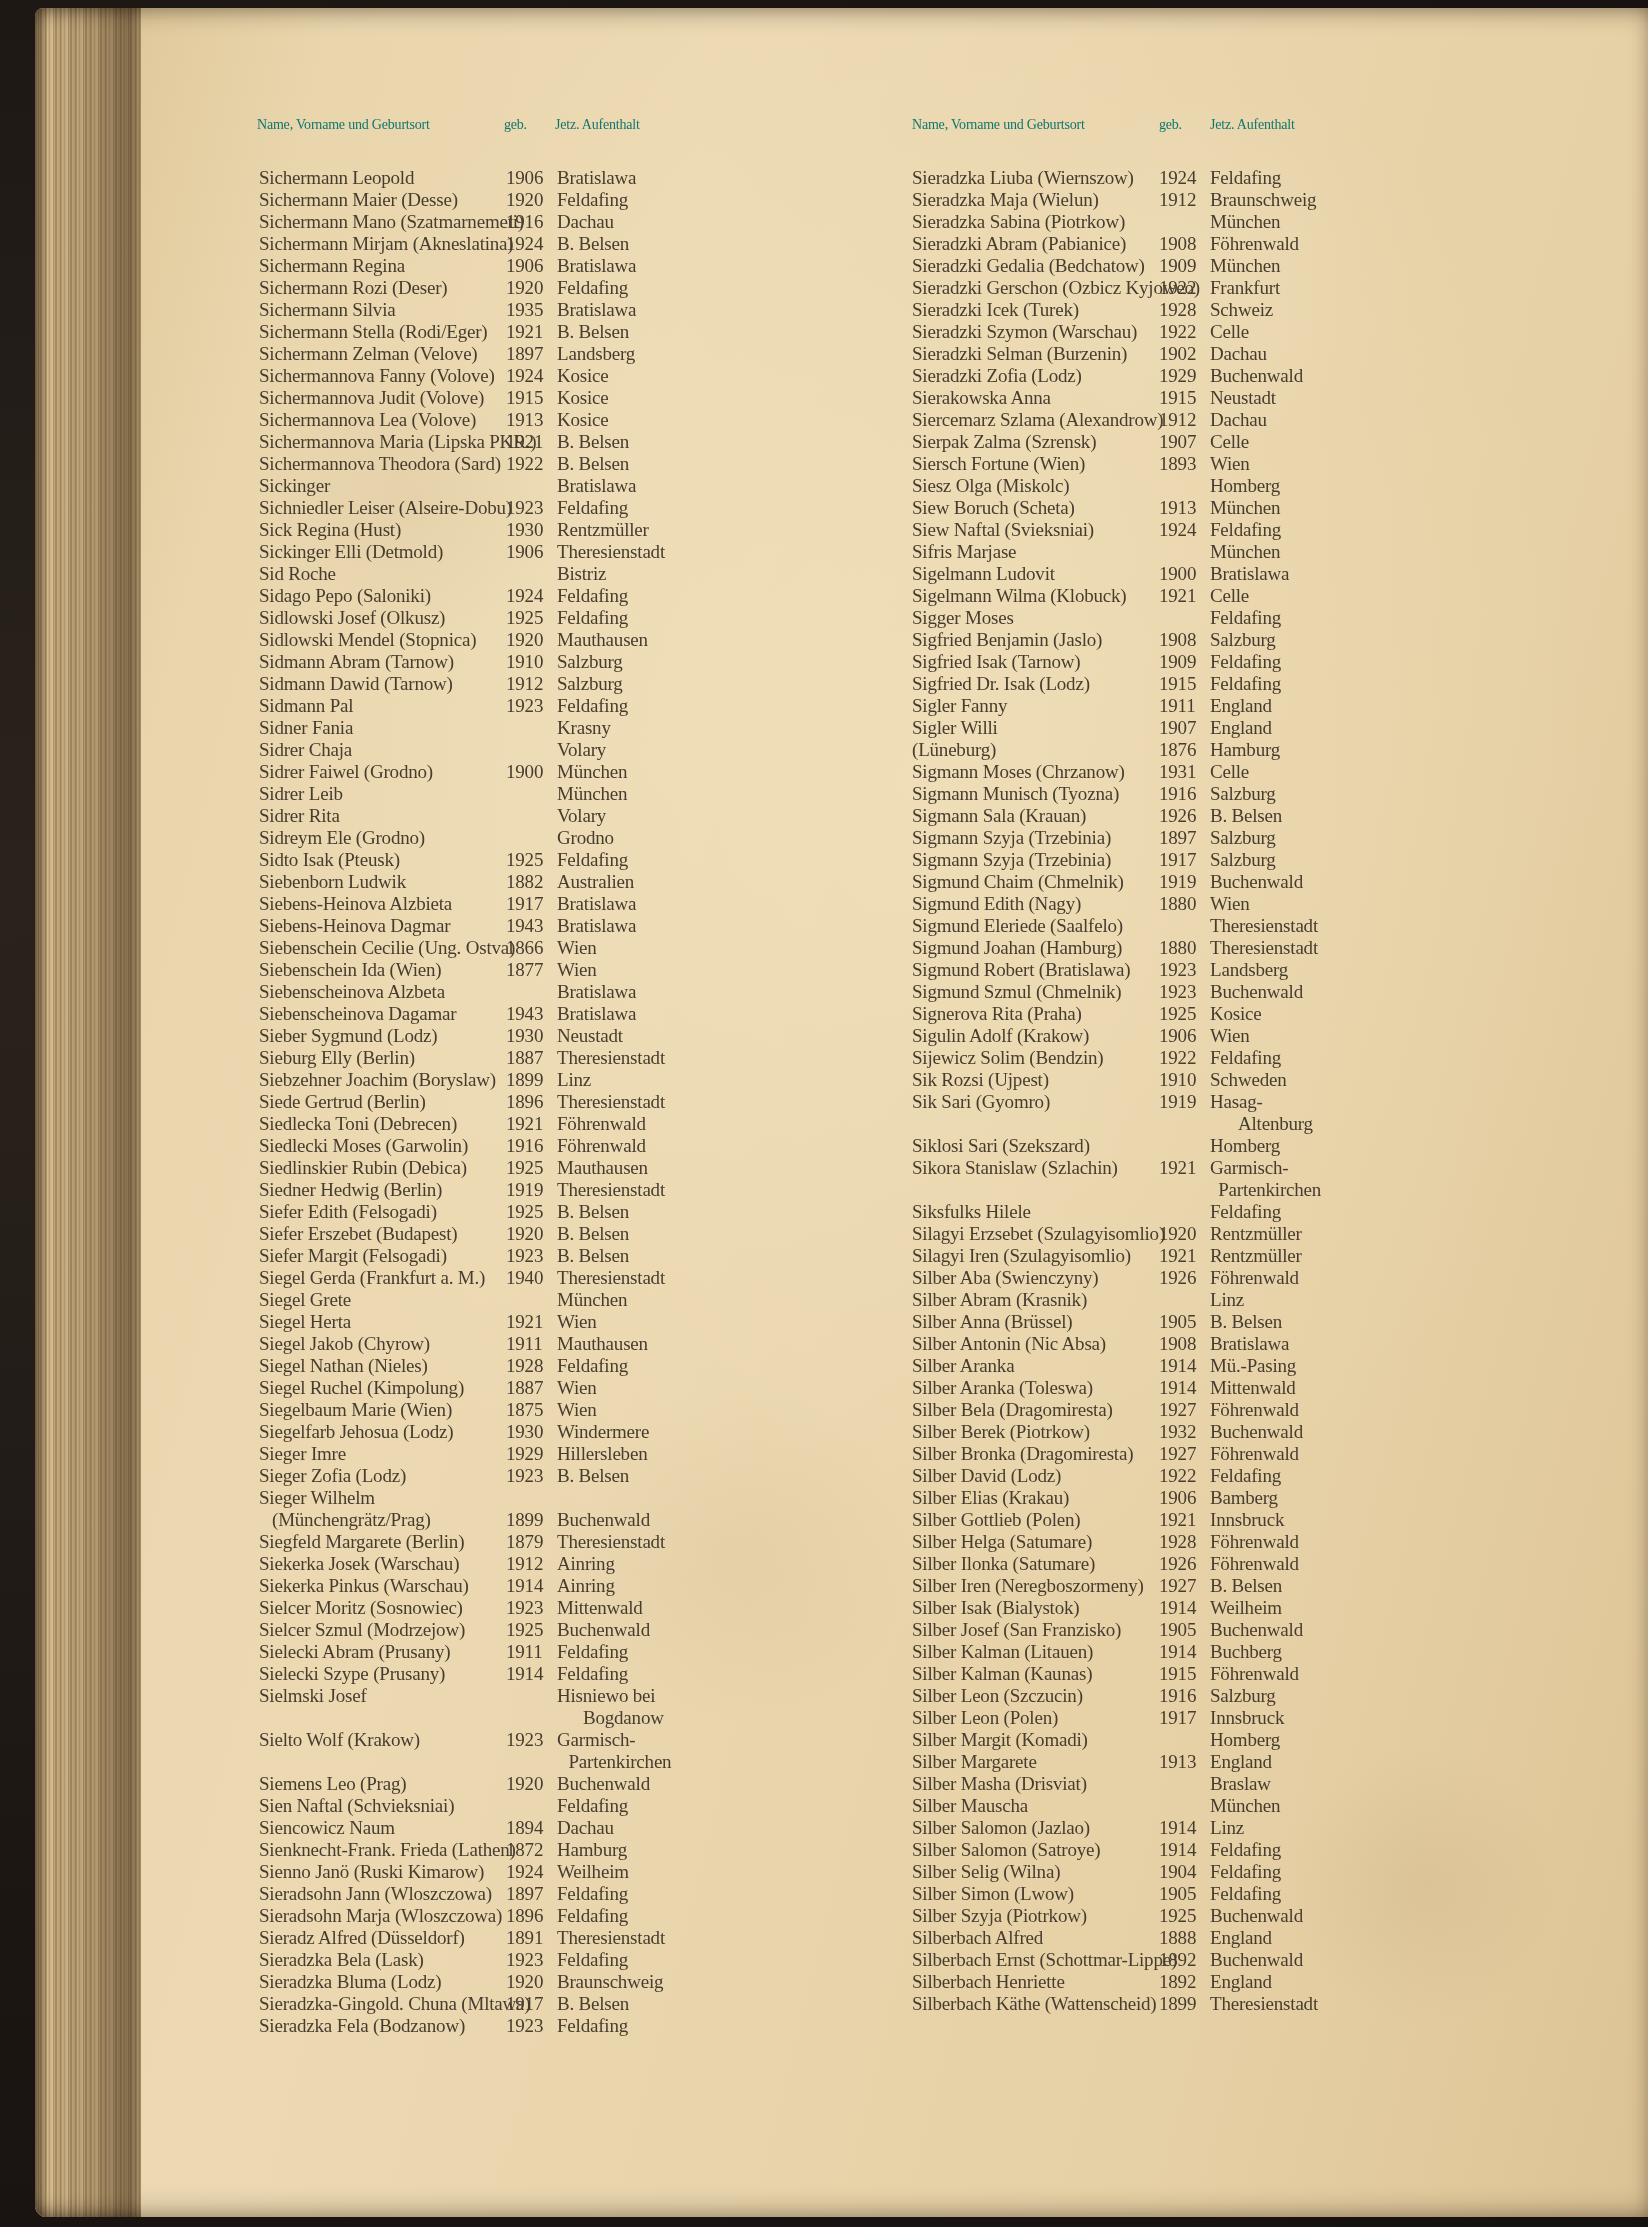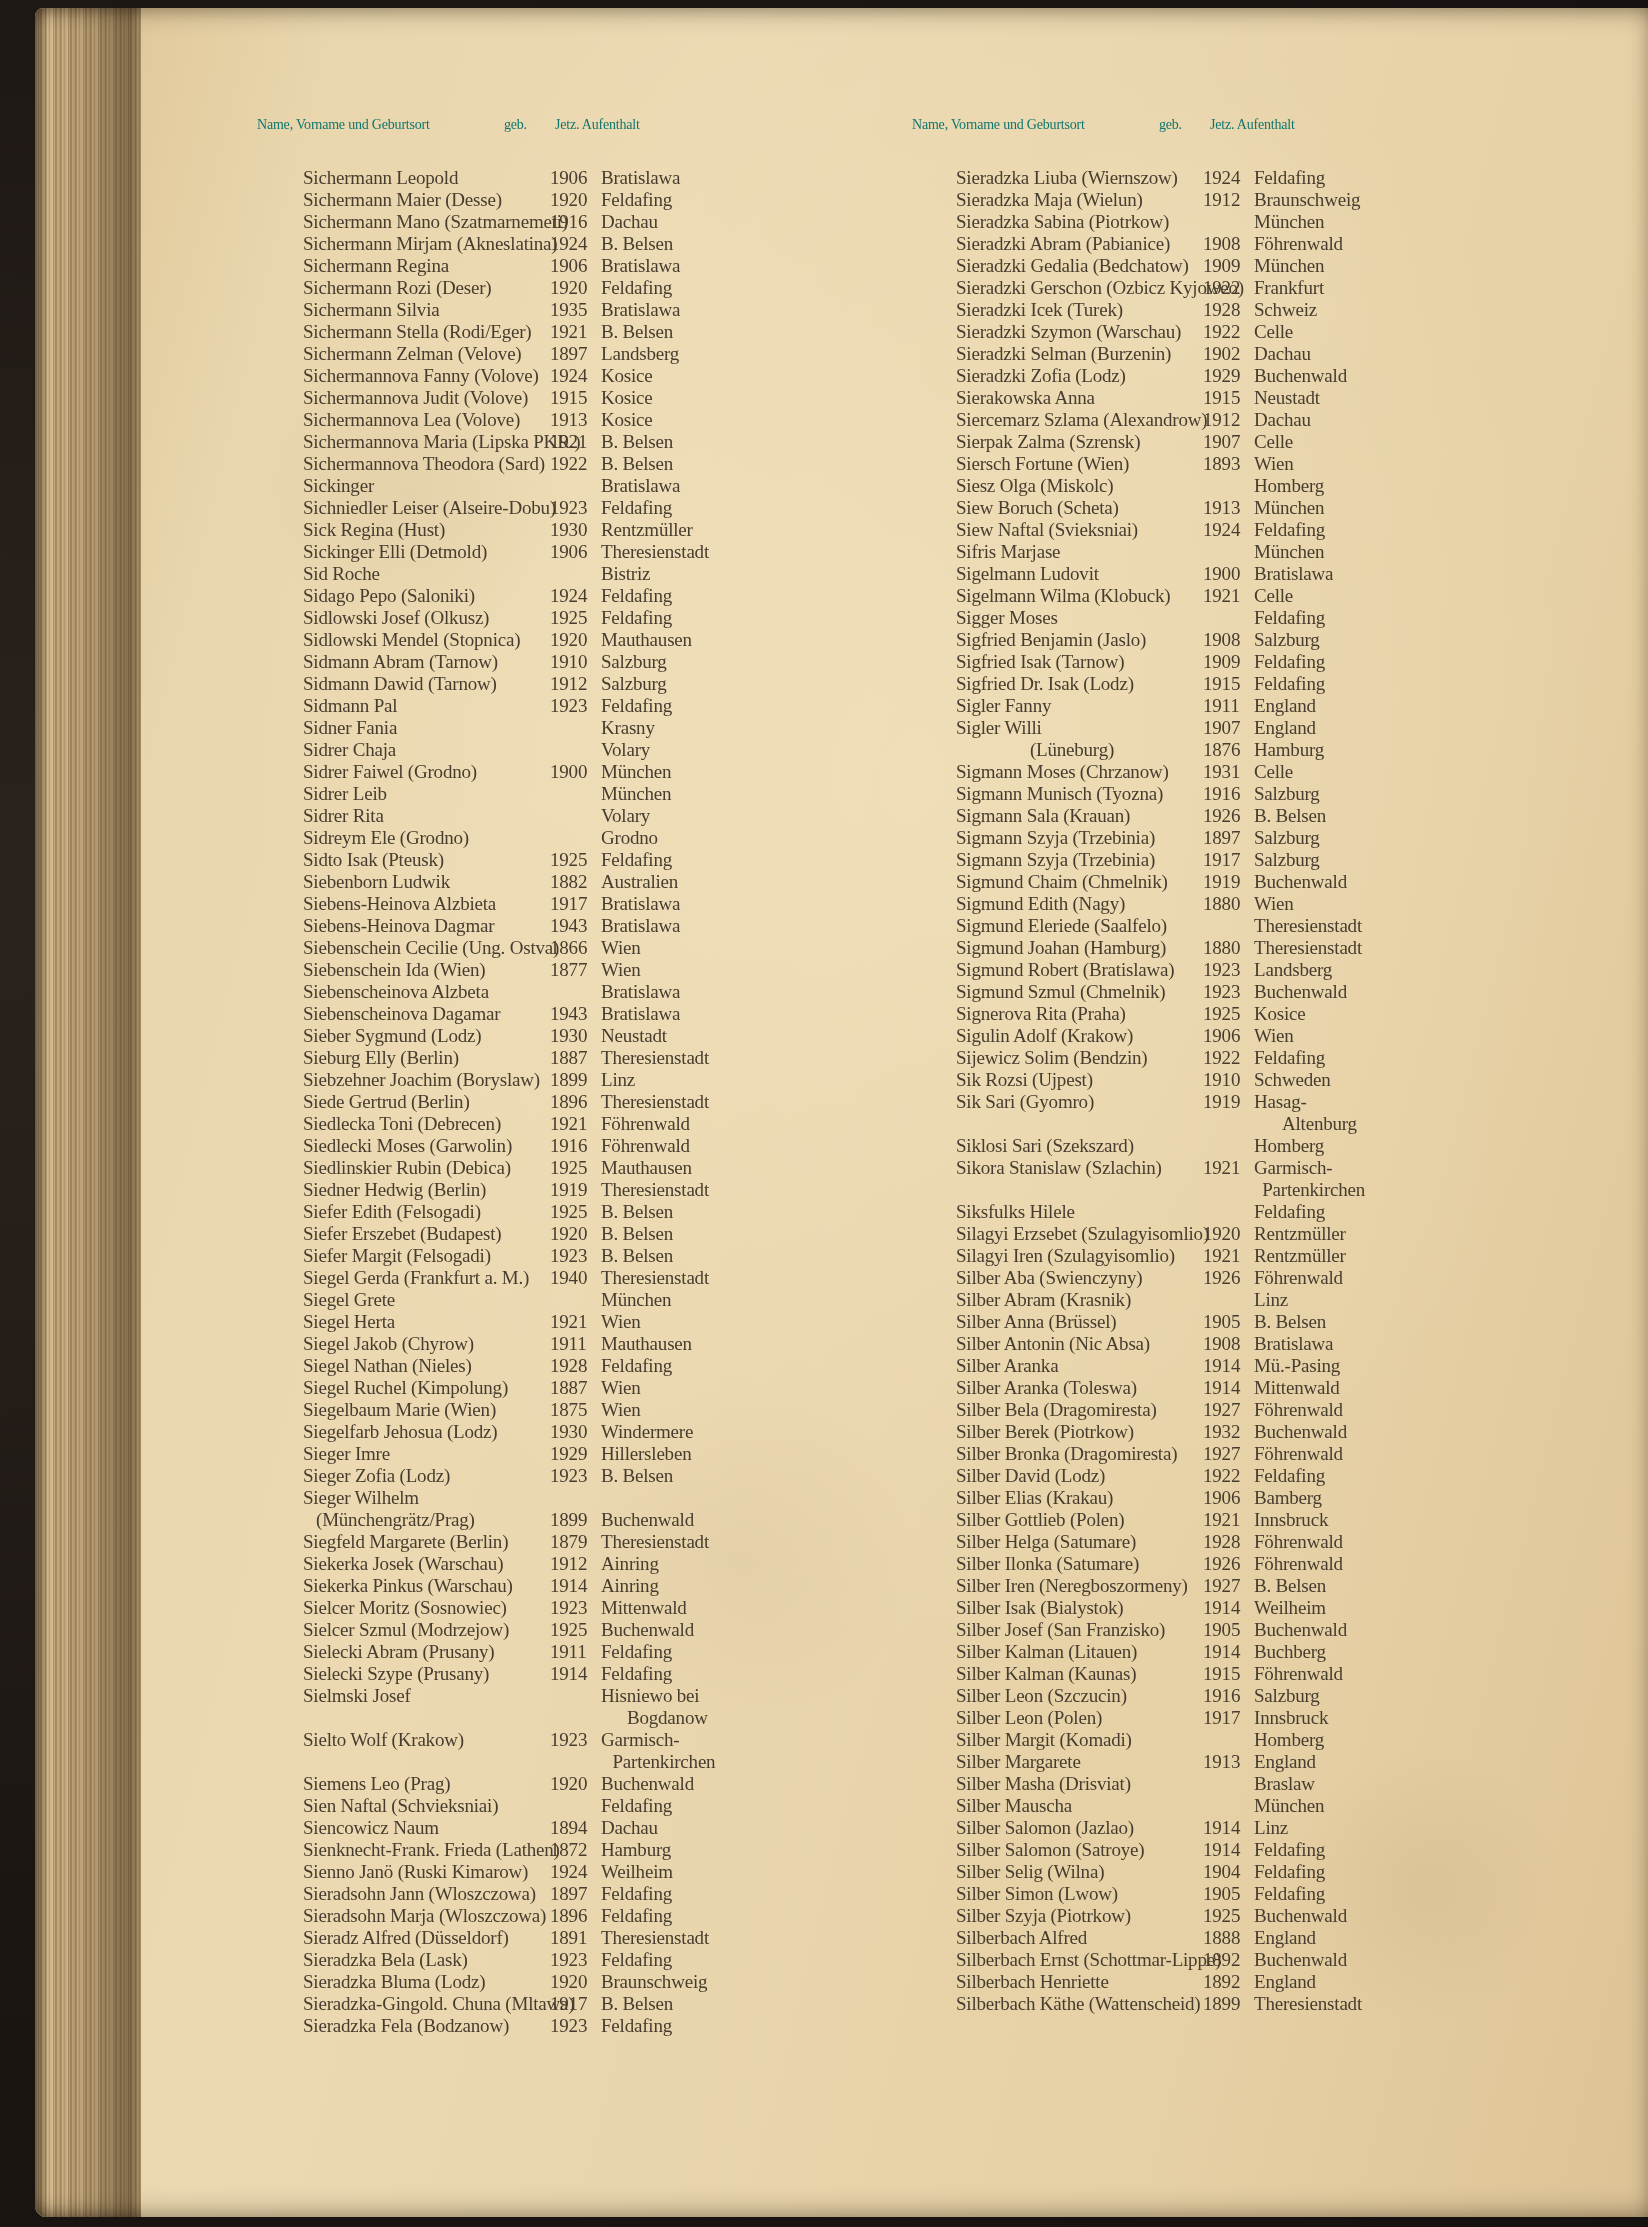--- a/index.html
+++ b/index.html
@@ -69,31 +69,30 @@
     color: #0f766e;
     font-size: 14px;
     letter-spacing: -0.2px;
     white-space: nowrap;
   }
   .rows {
     position: absolute;
     color: #473d2f;
     font-size: 19px;
     letter-spacing: -0.2px;
-    margin-left: 44px;
   }
   .row {
     display: grid;
     grid-template-columns: 247px 51px auto;
     line-height: 22px;
     height: 22px;
     white-space: nowrap;
   }
   .cell { overflow: visible; }
-  .cell.name.right { text-align: center; padding-right: 15px; }
+  .cell.name.right { text-align: left; padding-right: 15px; }
   #left-header  { left: 257px; top: 117px; }
   #right-header { left: 912px; top: 117px; }
   #left-rows  { left: 259px; top: 167px; width: 643px; }
   #right-rows { left: 912px; top: 167px; width: 669px; }
 </style>
 </head>
 <body>
 
 <div class="page"></div>
 <div class="page-edges"></div>

